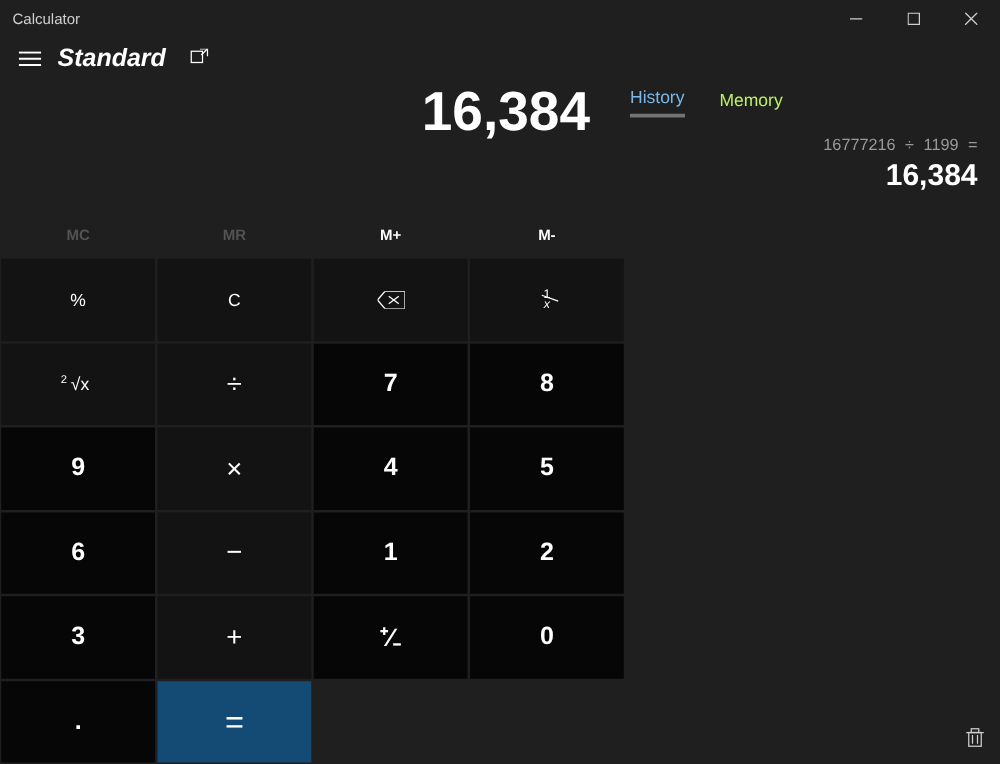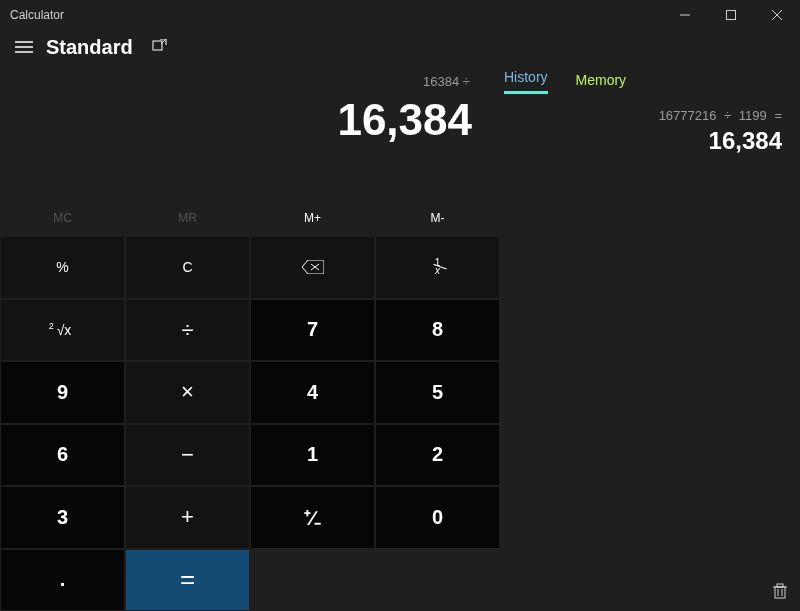--- a/index.html
+++ b/index.html
@@ -9,44 +9,44 @@
     position:relative;
   }
   
   .titlebar { display:flex; align-items:center; height:30px;justify-content:space-between; }
   .titlebar .title { font-size:12px; color:#cfcfcf; padding-left:10px; flex:1; }
   .winbtn { width:46px; height:30px; display:flex; align-items:center; justify-content:center; color:#cfcfcf; font-size:12px;}
   .winbtn svg { stroke:#cfcfcf; }
   
   .header { display:flex; align-items:center; height:34px; padding-left:4px;}
   .ham { width:40px; height:34px; display:flex; align-items:center; justify-content:center;}
-  .mode { font-size:20px; font-weight:600; color:#fff; margin-left:2px;}
+  .mode { font-size:20px; font-weight:600; color:#fff; margin-left:2px;font-style:italic;}
   .ontop { width:40px; height:34px; display:flex; align-items:center; justify-content:center; margin-left:6px;}
   
   .main { display:flex; height:547px;}
   .calc { width:500px; display:flex; flex-direction:column;}
   .side { width:300px; display:flex; flex-direction:column;}
   
   .expr { text-align:right; font-size:13px; color:#9a9a9a; padding-right:30px; height:20px; margin-top:10px;}
   .result { text-align:right; font-size:44px; font-weight:700; color:#fff; padding-right:28px; height:62px; line-height:52px;}
   
   .memrow { display:flex; height:36px; margin-top:44px;}
-  .mem { flex:1; display:flex; align-items:center; justify-content:center; font-size:12px; font-weight:400; color:#fff;}
+  .mem { flex:1; display:flex; align-items:center; justify-content:center; font-size:12px; font-weight:700; color:#fff;}
   .mem.dis { color:#535353; }
   
   .grid { display:grid; grid-template-columns:repeat(4,1fr); grid-template-rows:repeat(6,1fr); gap:2px; flex:1; padding:1px;}
   .btn { background:#131313; display:flex; align-items:center; justify-content:center; font-size:16px; color:#fff; font-weight:400;}
   .btn.func { background:#131313; font-size:14px;}
   .btn.num { background:#060606; font-size:20px; font-weight:600;}
   .btn.op { background:#131313; font-size:22px;}
   .btn.eq { background:#144b74; font-size:26px;}
   
   .tabs { display:flex; gap:28px; padding-left:4px; height:30px; align-items:flex-end;}
   .tab { font-size:14px; color:#bef264; padding-bottom:6px; }
-  .tab.active { color:#7cb8ea; border-bottom:3px solid #5eead4; font-weight:400;}
+  .tab.active { color:#7cb8ea; border-bottom:3px solid #737373; font-weight:400;}
   .histitem { text-align:right; padding:14px 18px 6px 18px;}
   .histexpr { font-size:13px; color:#9a9a9a; word-spacing:4px;}
   .histres { font-size:24px; font-weight:600; color:#fff; margin-top:4px;}
   .trash { position:absolute; right:12px; bottom:8px; }
   
   .frac { display:inline-block; position:relative; font-size:10px; line-height:8px; text-align:center;}
   .frac .n { display:block;}
   .frac .d { display:block;}
   .frac::after { content:""; position:absolute; left:-2px; right:-6px; top:42%; transform:rotate(20deg); border-top:1px solid #fff;}
   .sup { font-size:9px; vertical-align:super;}
@@ -89,21 +89,20 @@
     <svg width="16" height="16">
         <rect x="2" y="2" width="9" height="9" fill="none" stroke="#fff"></rect>
         <polyline points="9,0 15,0 15,6" fill="none" stroke="#fff"></polyline>
         <line x1="15" y1="0" x2="10" y2="5" stroke="#fff"></line>
       </svg>
   </div>
 </div>
 
 <div class="main">
   <div class="calc">
-    <div class="expr">16384 ÷</div>
     <div class="result">16,384</div>
     <div class="memrow">
       <div class="mem dis">MC</div>
       <div class="mem dis">MR</div>
       <div class="mem">M+</div>
       <div class="mem">M-</div>
     </div>
     <div class="grid">
       <div class="btn func">%</div>
       <div class="btn func">C</div>

